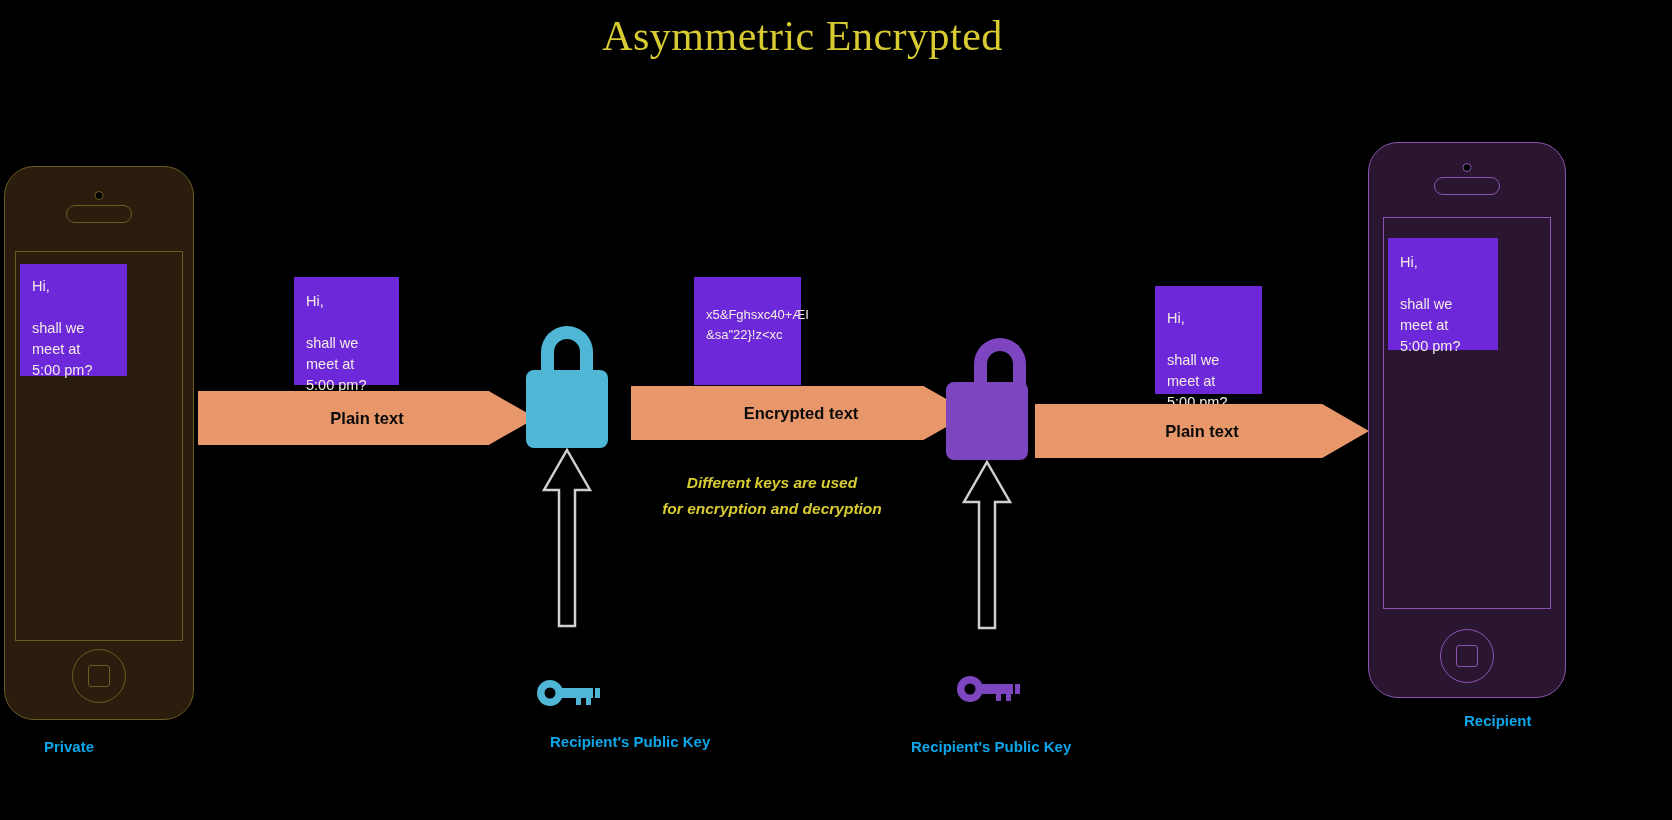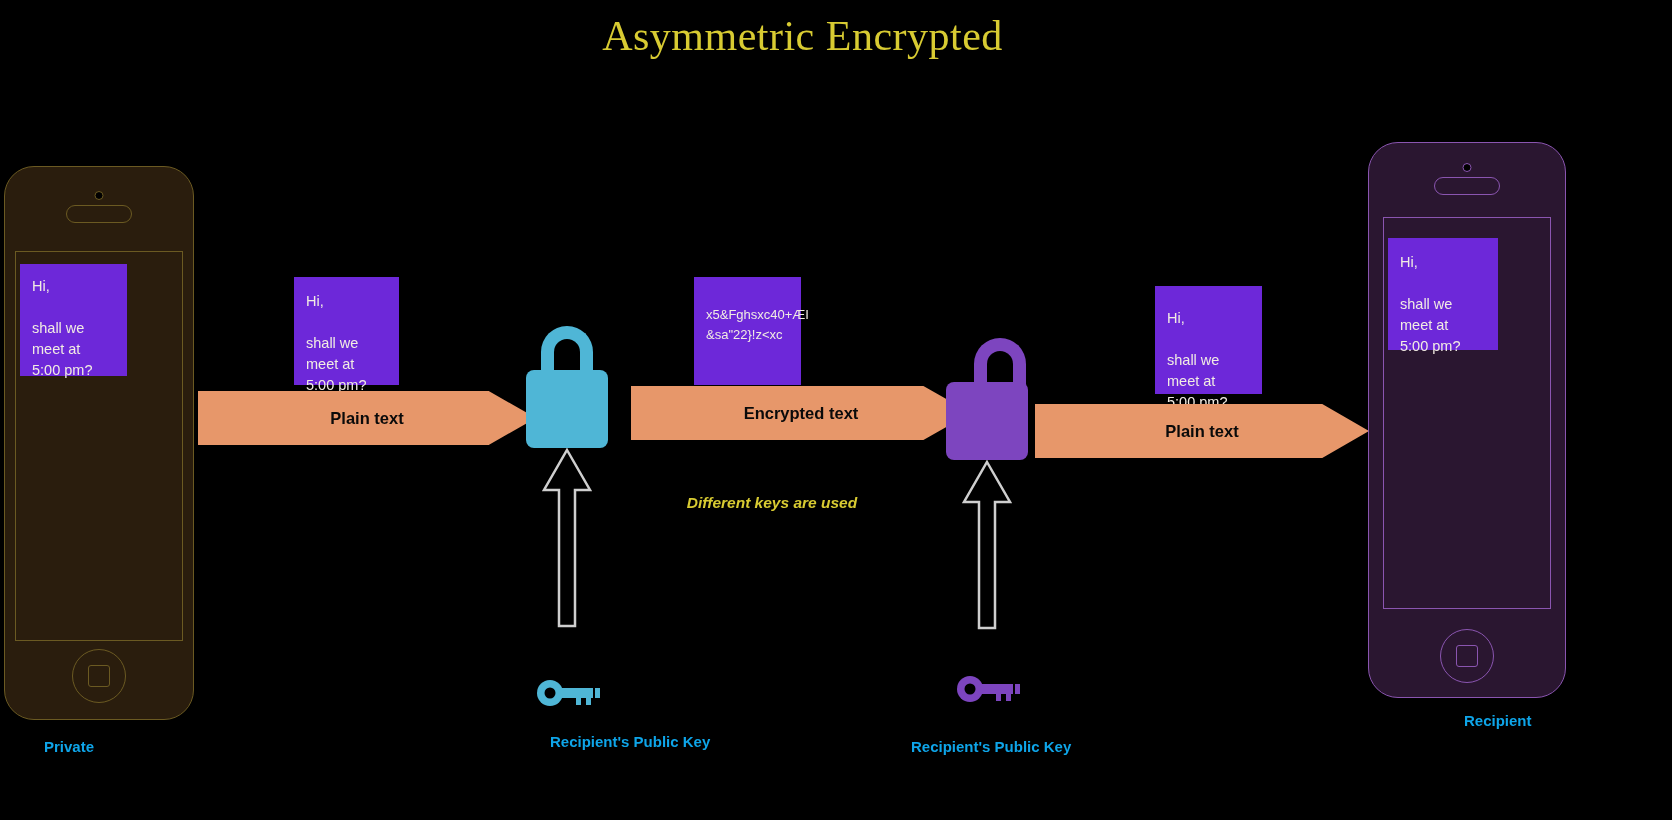--- a/index.html
+++ b/index.html
@@ -100,21 +100,21 @@
 
   
   .ylabel{position:absolute;color:#0ea5e9;font-weight:bold;font-size:15px;white-space:nowrap;}
   #label-sender{left:44px;top:738px;}
   #label-recipient{left:1464px;top:712px;}
   #label-public-key{left:550px;top:733px;}
   #label-private-key{left:911px;top:738px;}
 
   .caption{
     position:absolute;left:652px;top:470px;width:240px;text-align:center;
-    color:#d8cb32;font-weight:bold;font-style:italic;font-size:15.5px;line-height:1.65;margin-top:20px;
+    color:#d8cb32;font-weight:bold;font-style:italic;font-size:15.5px;line-height:1.65;
   }
 </style>
 </head>
 <body>
 
 <div id="stage">
 
   <div class="title">Asymmetric Encrypted</div>
 
   <div id="phone-sender" class="phone">
@@ -164,20 +164,21 @@
 
   <div id="msg-cipher" class="msgbox">x5&amp;Fghsxc40+ÆI
 &amp;sa"22}!z&lt;xc</div>
 
   <div id="banner-2" class="banner">
     <span>Encrypted text</span>
   </div>
 
   <div class="caption">
     <div>Different keys are used</div>
+    <div>for encryption and decryption</div>
   </div>
 
   <div id="padlock-purple" class="padlock">
     <div class="shackle"></div>
     <div class="body"></div>
   </div>
 
   <div class="uparrow" style="left:961px;top:460px;">
     <svg width="52" height="170" viewBox="0 0 52 170">
       <polygon points="26,2 49,42 34,42 34,168 18,168 18,42 3,42" fill="#000000" stroke="#cfcfcf" stroke-width="2.5"></polygon>

